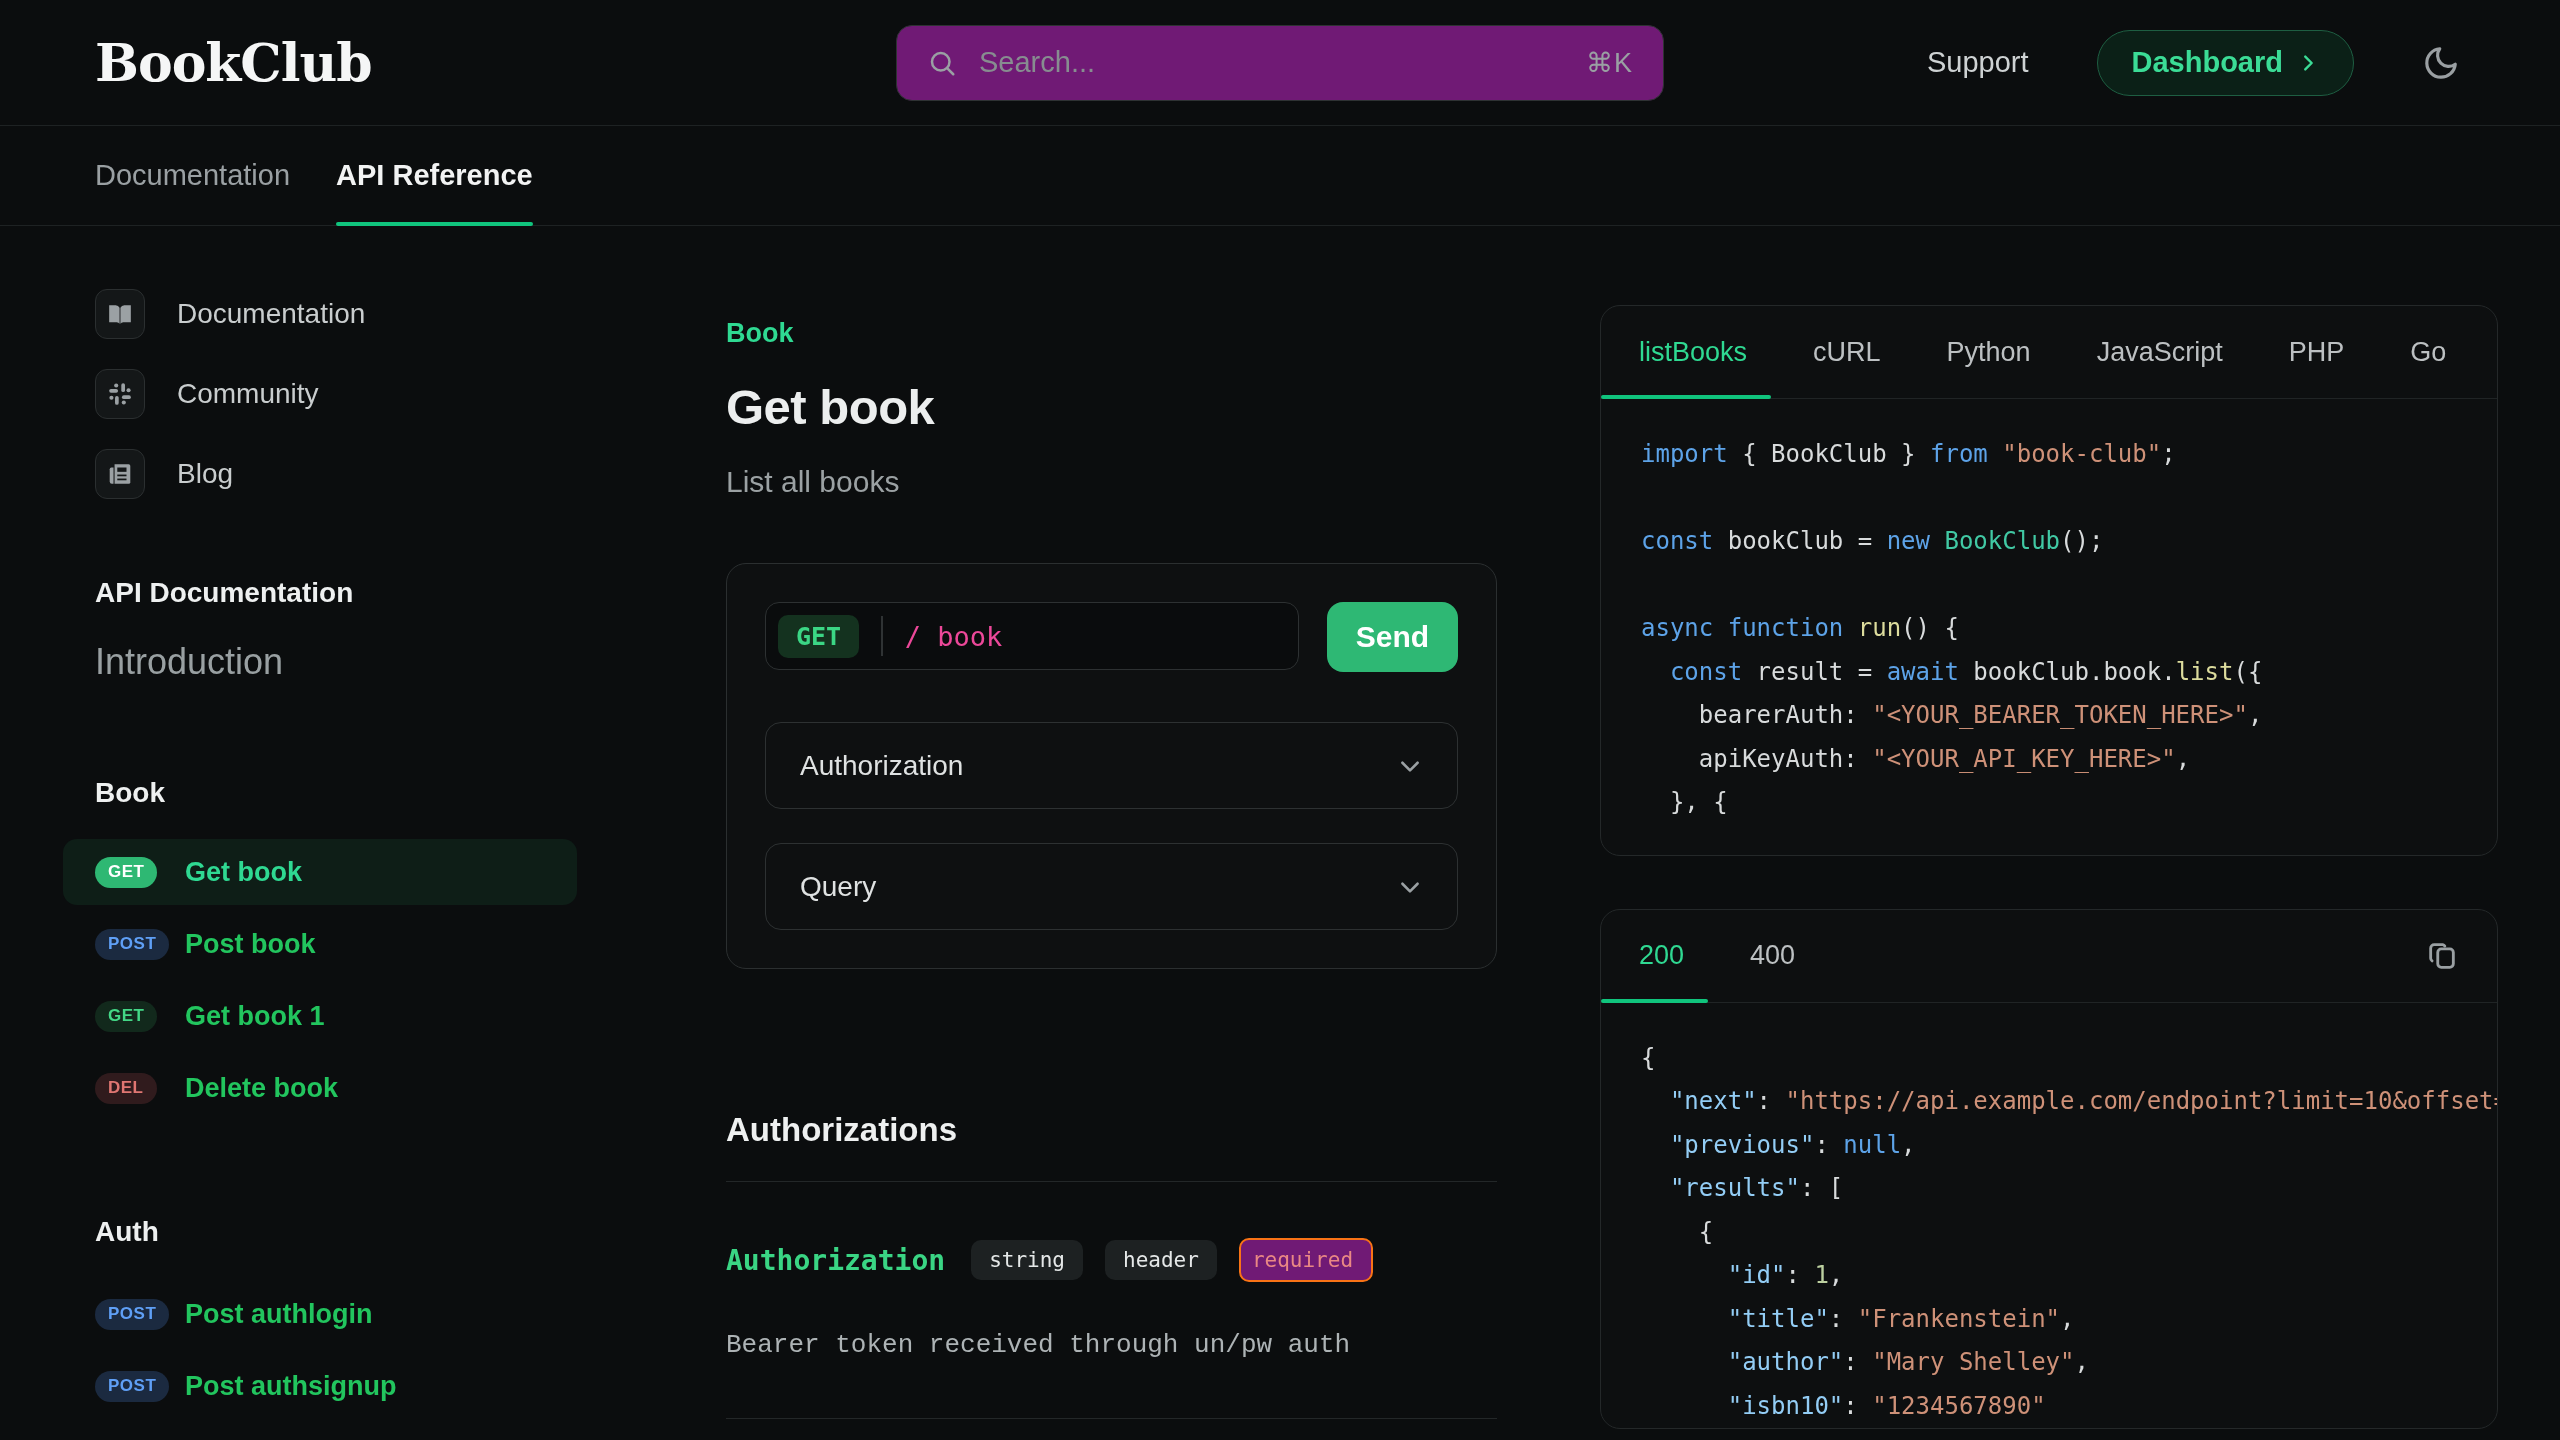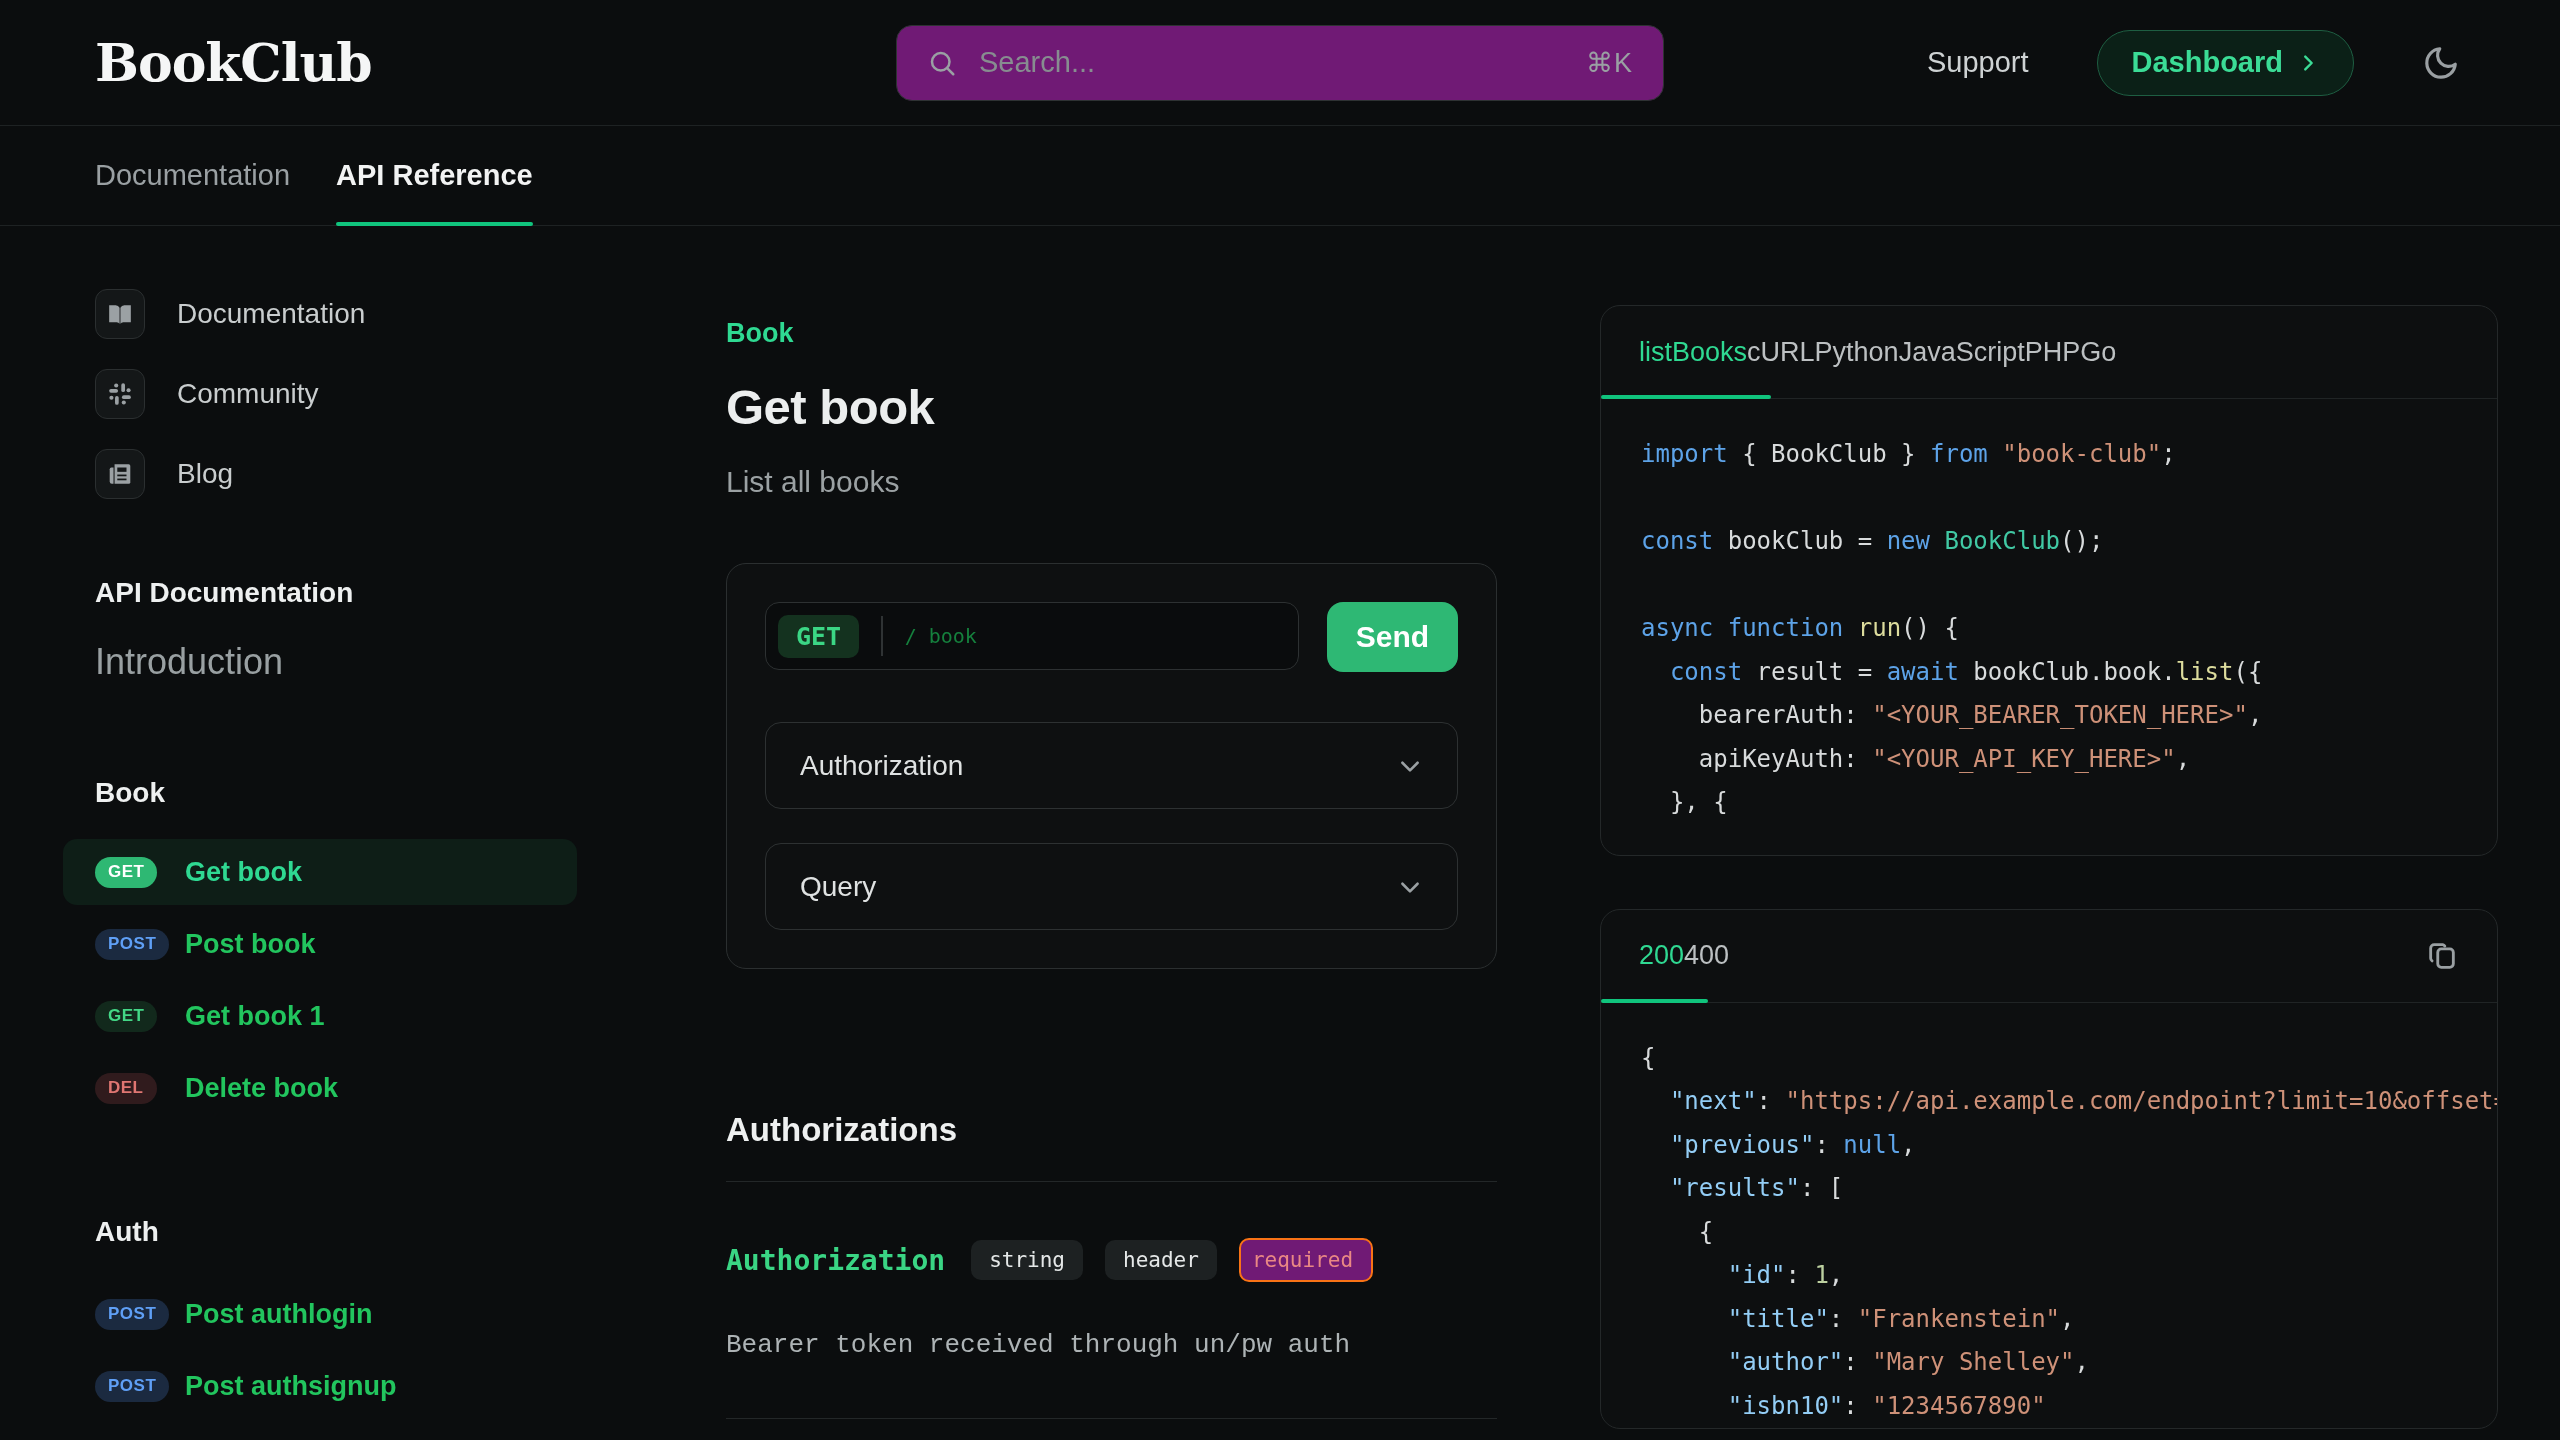--- a/index.html
+++ b/index.html
@@ -95,21 +95,21 @@
   .endpoint-row { display:flex; gap:28px; }
   .endpoint-box {
     flex:1; height:68px; border:1.5px solid #2d3132; border-radius:14px;
     background:#0a0c0d; display:flex; align-items:center; padding:0 12px; gap:22px; cursor:text;
   }
   .method-chip {
     background:#14321f; color:#3bd685; font-family:"DejaVu Sans Mono", monospace;
     font-weight:700; font-size:25px; padding:7px 18px; border-radius:10px;
   }
   .vdiv { width:1.5px; height:40px; background:#2f3334; }
-  .path-text { font-family:"DejaVu Sans Mono", monospace; font-size:20px; color:#15803d; }
+  .path-text { font-family:"DejaVu Sans Mono", monospace; font-size:27px; color:#ec4899; }
   .send-btn {
     width:131px; height:70px; border:none; border-radius:16px; background:#2eb874;
     color:#ffffff; font-size:30px; font-weight:600; cursor:pointer;
     font-family:"Liberation Sans", sans-serif;
   }
   .accordion {
     margin-top:34px; height:87px; border:1.5px solid #2d3132; border-radius:16px;
     display:flex; align-items:center; justify-content:space-between;
     padding:0 34px; cursor:pointer; background:transparent;
   }
@@ -129,21 +129,21 @@
   .chip.required { background:#701a75; color:#e98884; border:2px solid #f97316;padding-left:11px; }
   .param-desc { margin-top:48px; font-size:26px; color:#adb3b5;font-family:Liberation Mono, monospace; }
   .divider.bottom { margin-top:58px; }
   
   .code-card {
     border:1.5px solid #242829; border-radius:20px; background:#0d0f10; overflow:hidden;
   }
   .code-card.sample { margin-top:79px; }
   .code-card.response { margin-top:53px; height:520px; }
   .codetabs {
-    position:relative; height:93px; display:flex; align-items:center; 
+    position:relative; height:93px; display:flex; align-items:center; gap:66px;
     padding:0 38px; border-bottom:1px solid #202425;
   }
   .codetab { position:relative; height:100%; display:flex; align-items:center;
     font-size:27px; color:#bcc0c2; cursor:pointer; white-space:nowrap; }
   .codetab.active { color:#2fd992; }
   .codetab.active::after {
     content:""; position:absolute; left:-38px; right:-24px; bottom:-1px; height:4px;
     background:#10c47d; border-radius:2px;
   }
   .copy-btn { margin-left:auto; color:#9aa0a3; }

